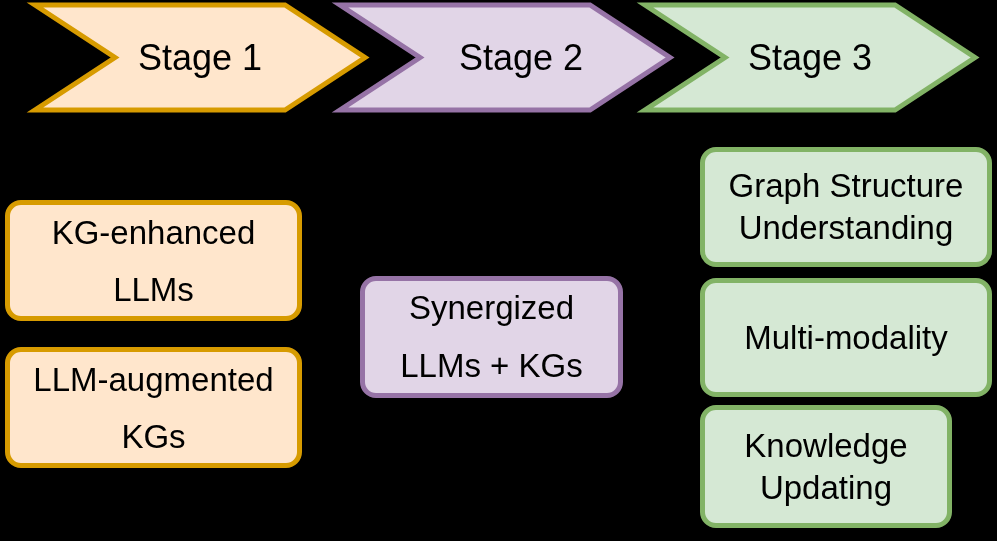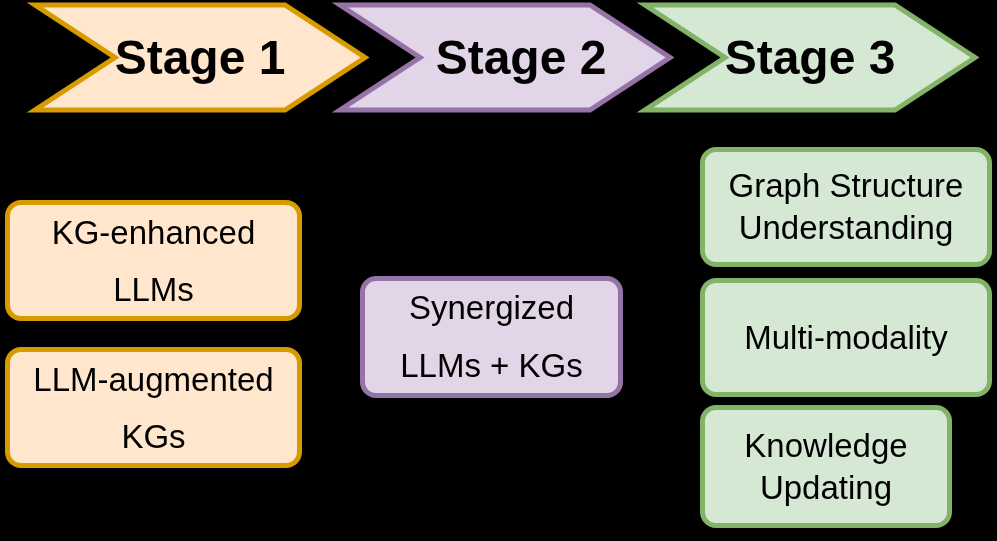--- a/index.html
+++ b/index.html
@@ -13,22 +13,22 @@
   }
   #arrow-svg { position: absolute; left: 0; top: 0; }
   .stage-label {
     position: absolute;
     top: 5px;
     height: 105px;
     width: 170px;
     display: flex;
     align-items: center;
     justify-content: center;
-    font-size: 48px;
-    font-weight: bold;
+    font-size: 36px;
+    font-weight: normal;
     color: #000;
     white-space: nowrap;
   }
   #stage-label-1 { left: 115px; }
   #stage-label-2 { left: 436px; }
   #stage-label-3 { left: 725px; }
   .box {
     position: absolute;
     box-sizing: border-box;
     border-radius: 16px;

